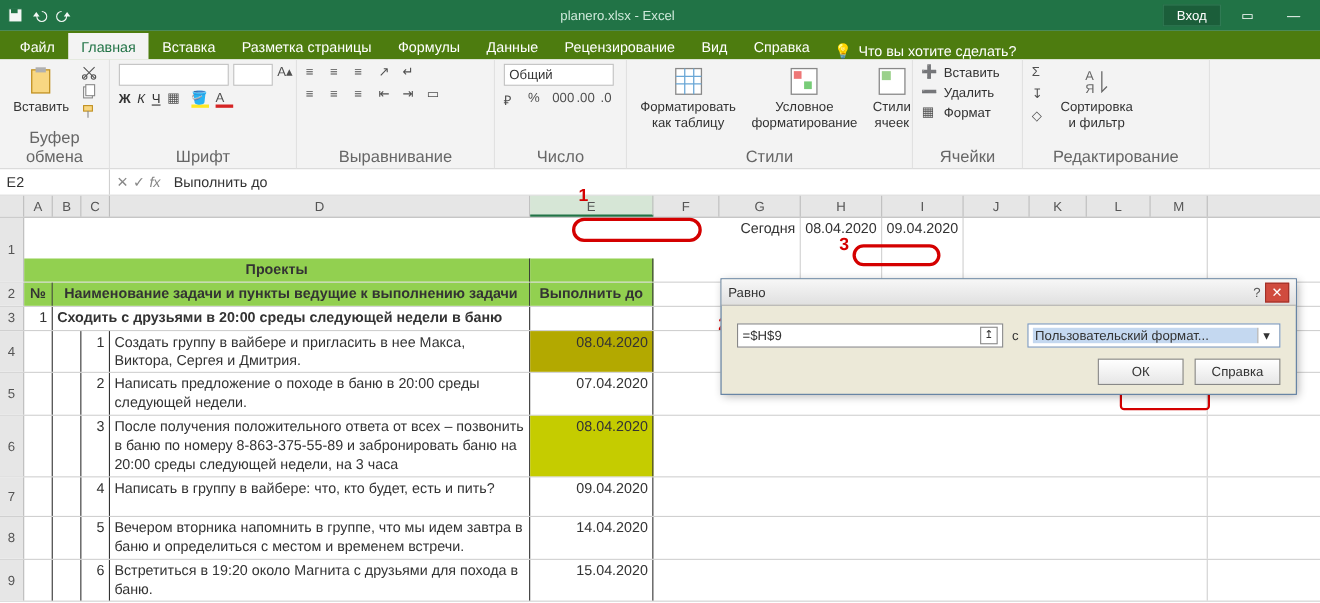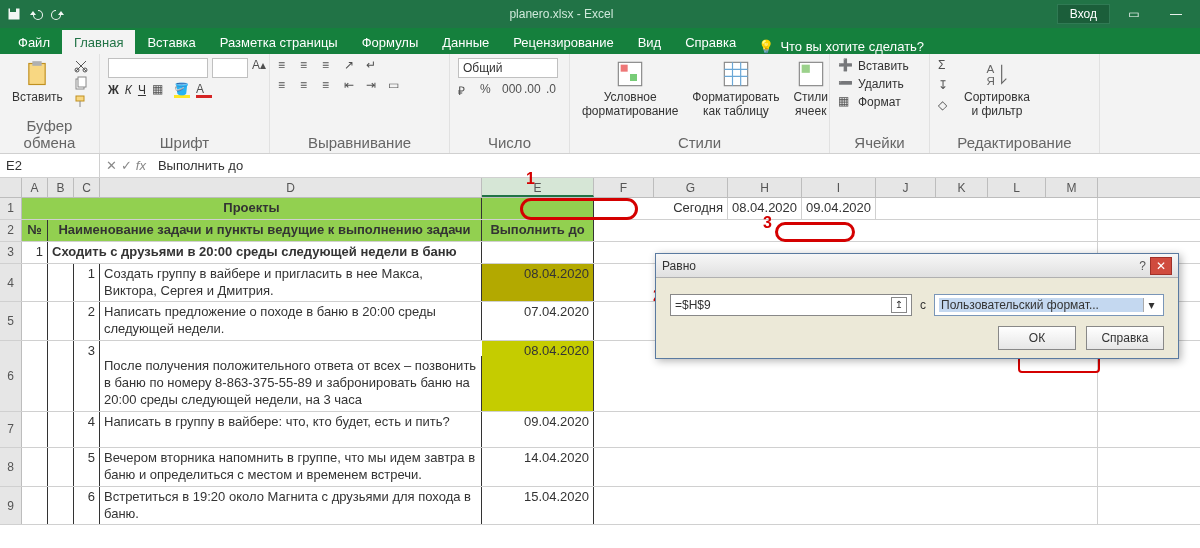--- a/index.html
+++ b/index.html
@@ -8,21 +8,21 @@
   
   .title-bar { background: #217346; color: #fff; height: 28px; display: flex; align-items: center; padding: 0 6px; font-size: 12px; }
   .title-qat { display: flex; gap: 6px; align-items: center; }
   .title-qat .ic { width: 16px; height: 16px; opacity: .95; }
   .title-text { flex: 1; text-align: center; color:#cfe9db; }
   .title-right { display: flex; gap: 6px; align-items: center; }
   .title-right .btn-login { background:#1b5e3a; border:1px solid #307a54; color:#fff; padding:2px 12px; font-size:12px; }
   .win-btn { width: 36px; height: 22px; display: flex; align-items: center; justify-content: center; color:#fff; }
 
   
-  .ribbon-tabs { background:#15803d; display:flex; align-items:flex-end; height:26px; font-size:13px; padding-left:6px; }
+  .ribbon-tabs { background:#4d7c0f; display:flex; align-items:flex-end; height:26px; font-size:13px; padding-left:6px; }
   .ribbon-tabs .tab { color:#fff; padding:5px 12px 4px; cursor:pointer; }
   .ribbon-tabs .tab.active { background:#f3f3f3; color:#217346; }
   .ribbon-tabs .tell-me { display:flex; align-items:center; color:#fff; margin-left:10px; gap:6px; }
 
   
   .ribbon { background:#f3f3f3; border-bottom:1px solid #d0d0d0; height:100px; display:flex; font-size:12px; }
   .group { border-right:1px solid #e1e1e1; padding:4px 8px 2px; display:flex; flex-direction:column; justify-content:space-between; }
   .group-label { text-align:center; color:#666; font-size:15px; padding-top:2px; }
   .grp-body { display:flex; gap:6px; align-items:flex-start; flex:1; }
   .big-btn { display:flex; flex-direction:column; align-items:center; gap:2px; padding:2px 4px; }
@@ -41,21 +41,21 @@
   
   .grid-wrap { position:relative; background:#fff; }
   .col-headers { display:flex; height:20px; background:#e6e6e6; border-bottom:1px solid #bdbdbd; }
   .corner { width:22px; border-right:1px solid #bdbdbd; background:#e6e6e6; }
   .ch { border-right:1px solid #bdbdbd; text-align:center; font-size:12px; color:#555; line-height:20px; }
   .ch.sel { background:#d6e6d6; border-bottom:2px solid #217346; }
   .rows { display:flex; flex-direction:column; }
   .row { display:flex; border-bottom:1px solid #d0d0d0; }
   .rh { width:22px; background:#e6e6e6; border-right:1px solid #bdbdbd; text-align:center; font-size:12px; color:#555; display:flex; align-items:center; justify-content:center; }
   .cell { border-right:1px solid #d0d0d0; padding:2px 4px; font-size:13px; line-height:1.3; overflow:hidden; }
-  .hdr-cell { background:#92d050; font-weight:bold; text-align:center; border-color:#000; }
+  .hdr-cell { background:#92d050; font-weight:bold; text-align:center; border-color:#000;margin-top:37px; }
   .hdr-cell2 { background:#92d050; font-weight:bold; text-align:center; border-color:#000; }
   .task-bold { font-weight:bold; }
   .date-green { background:#b3a900; text-align:right; }
   .date-yellow { background:#c5cc00; text-align:right; }
   .date-plain { text-align:right; }
   .num-r { text-align:right; }
   .border-black { border-right:1px solid #333; }
 
   
   .anno { position:absolute; border:3px solid #d40000; border-radius:14px; pointer-events:none; }
@@ -216,36 +216,36 @@
     </div>
     <div class="group-label">Число</div>
   </div>
 
   <div class="group" style="width:260px">
     <div class="grp-body">
       <div class="big-btn">
         <span class="ic">
             <svg viewBox="0 0 24 24">
               <rect x="2" y="2" width="20" height="20" fill="#fff" stroke="#888"></rect>
+              <path d="M2 8h20M2 14h20M9 2v20M16 2v20" stroke="#6aa7d6"></path>
+            </svg>
+          </span>
+        <span style="white-space:pre; text-align:center">Форматировать
+как таблицу</span>
+      </div>
+      <div class="big-btn">
+        <span class="ic">
+            <svg viewBox="0 0 24 24">
+              <rect x="2" y="2" width="20" height="20" fill="#fff" stroke="#888"></rect>
               <rect x="4" y="4" width="6" height="6" fill="#e77"></rect>
               <rect x="12" y="12" width="6" height="6" fill="#7c7"></rect>
             </svg>
           </span>
         <span style="white-space:pre; text-align:center">Условное
 форматирование</span>
-      </div>
-      <div class="big-btn">
-        <span class="ic">
-            <svg viewBox="0 0 24 24">
-              <rect x="2" y="2" width="20" height="20" fill="#fff" stroke="#888"></rect>
-              <path d="M2 8h20M2 14h20M9 2v20M16 2v20" stroke="#6aa7d6"></path>
-            </svg>
-          </span>
-        <span style="white-space:pre; text-align:center">Форматировать
-как таблицу</span>
       </div>
       <div class="big-btn">
         <span class="ic">
             <svg viewBox="0 0 24 24">
               <rect x="2" y="2" width="20" height="20" fill="#fff" stroke="#888"></rect>
               <rect x="4" y="4" width="7" height="7" fill="#9bd18b"></rect>
             </svg>
           </span>
         <span style="white-space:pre; text-align:center">Стили
 ячеек</span>
@@ -362,21 +362,21 @@
         <div class="cell num-r border-black" style="width: 26px;">2</div>
         <div class="cell border-black" style="width: 382px;">Написать предложение о походе в баню в 20:00 среды следующей недели.</div>
         <div class="cell border-black date-plain" style="width: 112px;">07.04.2020</div>
         <div class="cell " style="width: 504px;"></div>
       </div>
       <div class="row" style="min-height: 54px;">
         <div class="rh">6</div>
         <div class="cell num-r border-black" style="width: 26px;"></div>
         <div class="cell border-black" style="width: 26px;"></div>
         <div class="cell num-r border-black" style="width: 26px;">3</div>
-        <div class="cell border-black" style="width: 382px; margin-top: 15px;">После получения положительного ответа от всех – позвонить в баню по номеру 8-863-375-55-89 и забронировать баню на 20:00 среды следующей недели, на 3 часа</div>
+        <div class="cell border-black" style="width: 382px;">После получения положительного ответа от всех – позвонить в баню по номеру 8-863-375-55-89 и забронировать баню на 20:00 среды следующей недели, на 3 часа</div>
         <div class="cell border-black date-yellow" style="width: 112px;">08.04.2020</div>
         <div class="cell " style="width: 504px;"></div>
       </div>
       <div class="row" style="min-height: 36px;">
         <div class="rh">7</div>
         <div class="cell num-r border-black" style="width: 26px;"></div>
         <div class="cell border-black" style="width: 26px;"></div>
         <div class="cell num-r border-black" style="width: 26px;">4</div>
         <div class="cell border-black" style="width: 382px;">Написать в группу в вайбере: что, кто будет, есть и пить?</div>
         <div class="cell border-black date-plain" style="width: 112px;">09.04.2020</div>

